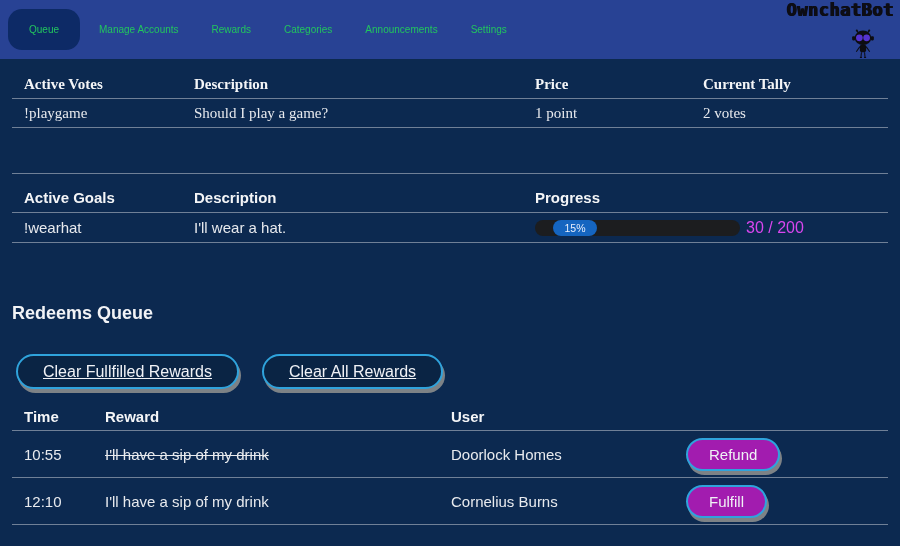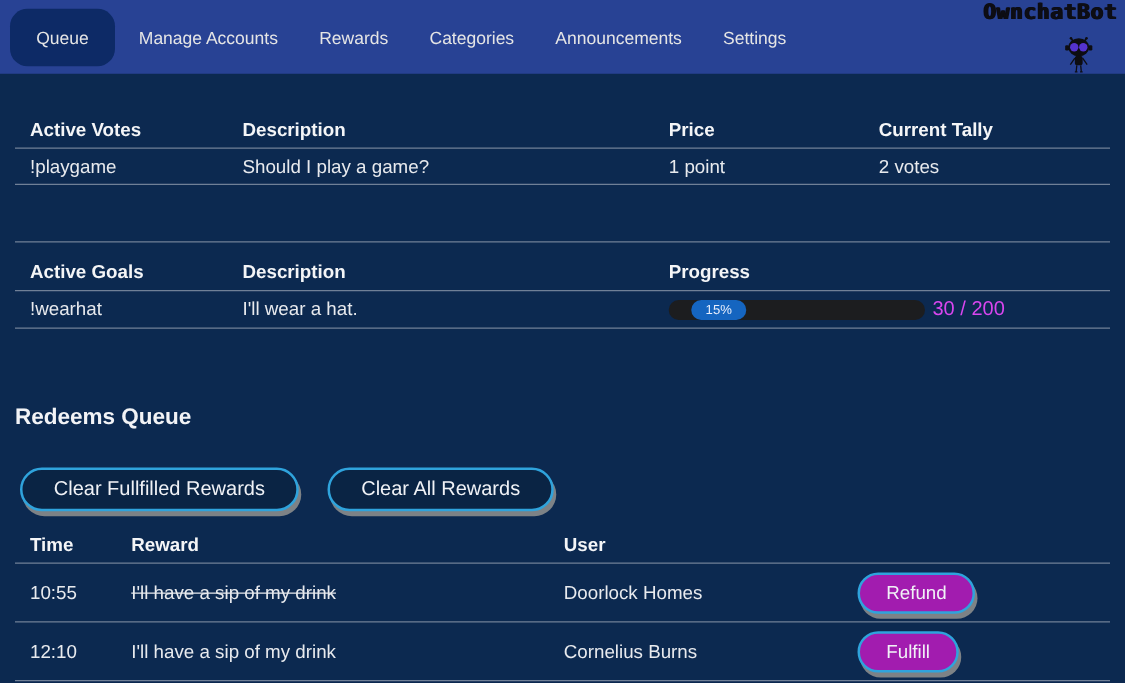--- a/index.html
+++ b/index.html
@@ -14,22 +14,22 @@
   .topnav {
     height:59px;
     background:#284294;
     display:flex;
     align-items:center;
     justify-content:space-between;
     padding-left:8px;
   }
   .nav-items { display:flex; align-items:center; gap:33px; }
   .nav-item {
-    font-size:14px;
-    color:#e5e5e5;
+    font-size:10px;
+    color:#22c55e;
     cursor:pointer;
     white-space:nowrap;
   }
   .nav-item.active {
     background:#0d2a66;
     padding:15px 21px;
     border-radius:14px;
     margin-right:-14px;
   }
   .brand { display:flex; align-items:flex-end; padding-right:6px; height:100%;flex-direction:column; }
@@ -51,21 +51,21 @@
   .trow {
     display:flex;
     align-items:center;
     border-bottom:1px solid rgba(195,200,210,0.55);
   }
   .trow.head { font-weight:bold; color:#f4f5f7; }
   .cell { padding:6px 0 6px 12px; font-size:15px; }
   .head .cell { font-size:15px; }
 
   
-  .votes { margin-top:32px; }
+  .votes { margin-top:12px;font-family:Liberation Serif, serif; }
   .votes .c1 { width:170px; }
   .votes .c2 { width:341px; }
   .votes .c3 { width:168px; }
   .votes .c4 { flex:1; }
   .votes .trow { height:29px; }
   .votes .trow.head { height:28px; }
 
   
   .goals { margin-top:45px; border-top:1px solid rgba(195,200,210,0.55); }
   .goals .c1 { width:170px; }
@@ -110,20 +110,21 @@
     color:#f0f2f6;
     border:2px solid #2fa3dc;
     border-radius:18px;
     height:35px;
     padding:0 25px;
     font-size:16px;
     font-family:inherit;
     cursor:pointer;
     box-shadow:2px 4px 0 0 #7d8286;
     white-space:nowrap;
+    text-decoration:underline;
   }
   .small-btn {
     background:#a21caf;
     color:#f0f2f6;
     border:2px solid #2fa3dc;
     border-radius:17px;
     height:33px;
     padding:0 21px;
     font-size:15px;
     font-family:inherit;

